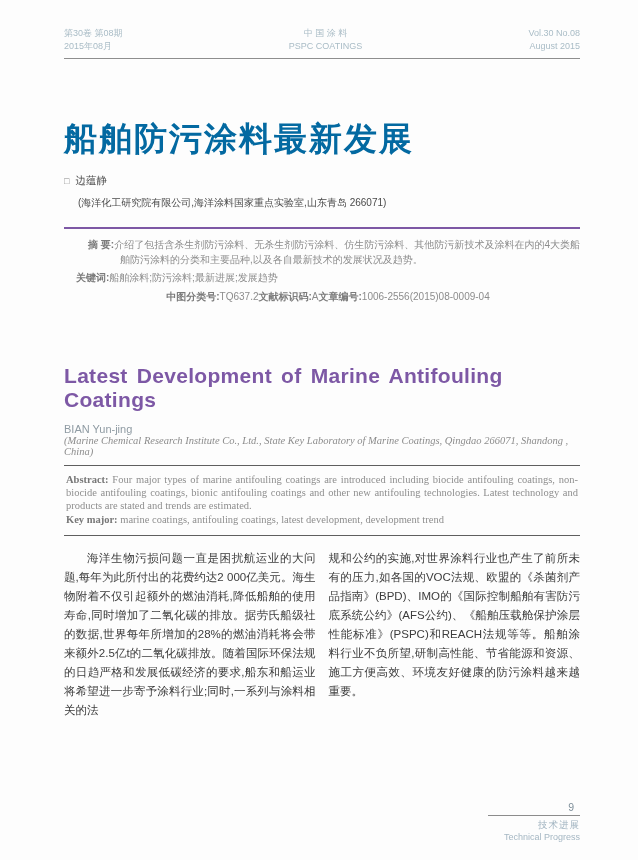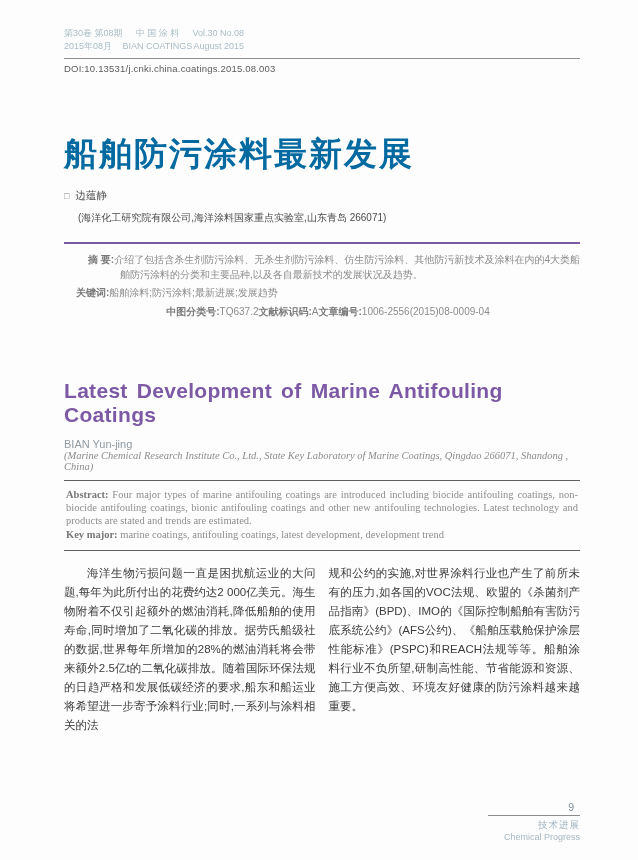--- a/index.html
+++ b/index.html
@@ -10,21 +10,21 @@
     width: 638px; height: 860px;
     margin: 0 auto;
     background: #fdfdfd;
     overflow: hidden;
     color: #3f3f3f;
   }
   .content { position: absolute; left: 64px; right: 58px; top: 0; }
 
   
   .jheader {
-    display: flex; align-items: flex-start;
+    display: flex; justify-content: space-between; align-items: flex-start;
     margin-top: 27px;
     color: #a9bcc6; font-size: 9px; line-height: 13px;
   }
   .jheader .center { text-align: center; }
   .jheader .right { text-align: right; }
   .header-rule { border-top: 1px solid #8e8e8e; margin-top: 5px; }
   .doi { font-size: 9.5px; color: #5a5a5a; margin-top: 4px; letter-spacing: 0.2px; }
 
   
   .title-cn {
@@ -95,29 +95,28 @@
 <div class="page">
   <div class="content">
 
     <div class="jheader">
       <div class="left">
         <div>第30卷 第08期</div>
         <div>2015年08月</div>
       </div>
       <div class="center">
         <div>中 国 涂 料</div>
-        <div>BIAN COATINGS</div>
+        <div>PSPC COATINGS</div>
       </div>
       <div class="right">
         <div>Vol.30 No.08</div>
         <div>August 2015</div>
       </div>
     </div>
     <div class="header-rule"></div>
-    <div class="doi">DOI:10.13531/j.cnki.china.coatings.2015.08.003</div>
 
     <h1 class="title-cn">船舶防污涂料最新发展</h1>
     <div class="author-line">
       <span class="marker">□</span><span>边蕴静</span>
     </div>
     <div class="affil-cn">(海洋化工研究院有限公司,海洋涂料国家重点实验室,山东青岛  266071)</div>
 
     <div class="purple-rule"></div>
 
     <div class="abs-cn">
@@ -159,15 +158,15 @@
 
       </div>
     </div>
 
   </div>
 
   <div class="footer">
     <div class="pagenum">9</div>
     <div class="foot-rule"></div>
     <div class="col-cn">技术进展</div>
-    <div class="col-en">Chemical Progress</div>
+    <div class="col-en">Technical Progress</div>
   </div>
 </div>
 
 </body></html>

